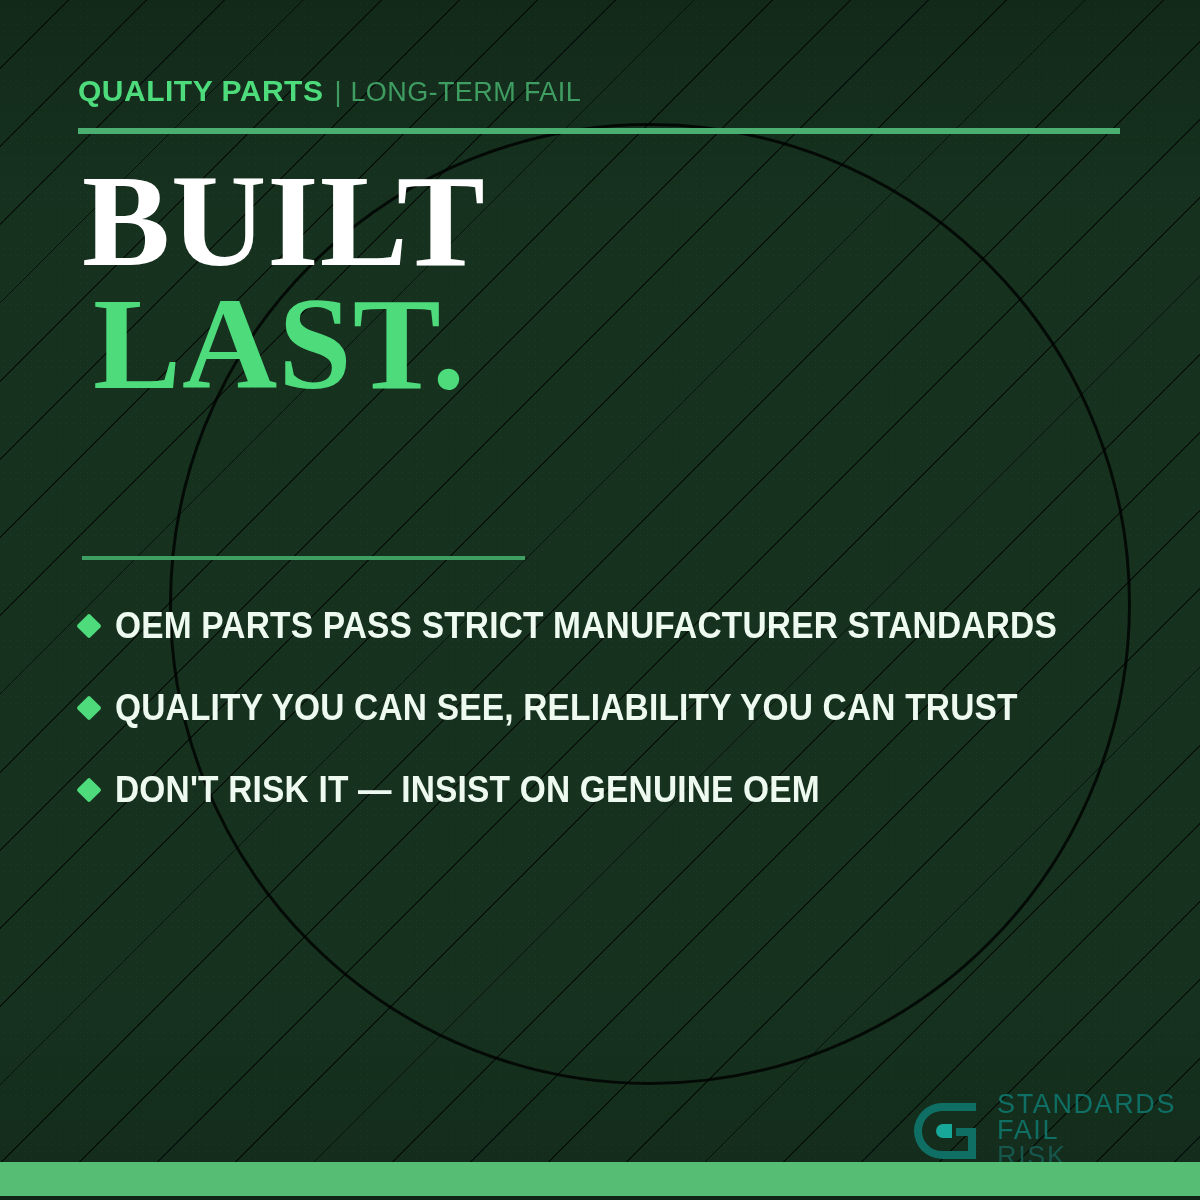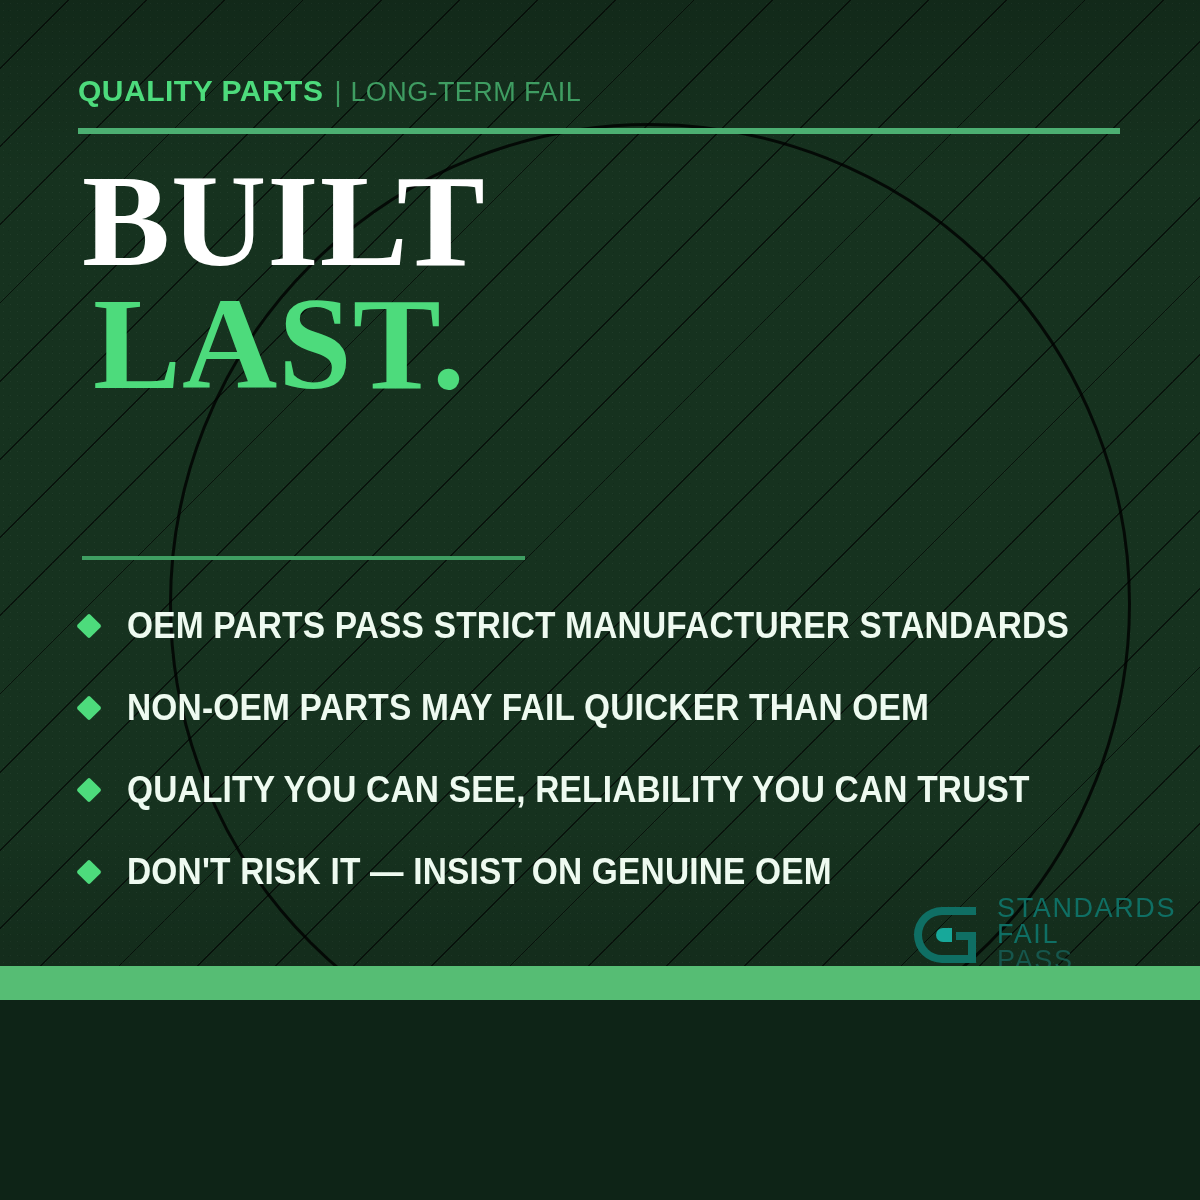--- a/index.html
+++ b/index.html
@@ -8,21 +8,21 @@
   html, body {
     width:1200px; height:1200px;
     background:#0e2417;
     font-family:"Liberation Sans", sans-serif;
     overflow:hidden;
   }
 
   
   .poster {
     position:relative;
-    width:1200px; height:1000px;
+    width:1200px; height:1196px;
     background:#16321f;
     overflow:hidden;
   }
 
   
   .bg-diagonals {
     position:absolute; inset:-200px;
     background-image:repeating-linear-gradient(
         135deg,
         rgba(0,0,0,0)   0px,
@@ -108,21 +108,21 @@
   }
 
   
   .bullets {
     position:absolute; left:80px; top:585px;
     width:1070px;
   }
   .bullet {
     display:flex; align-items:center;
     height:82px;
-    gap:29px;
+    gap:17px;
   }
   .bullet-diamond {
     flex:0 0 auto;
     width:18px; height:18px;
     background:#4ddb7c;
     transform:rotate(45deg);
     border-radius:2px;
   }
   .bullet-text {
     font-size:36px;
@@ -182,24 +182,20 @@
     <h1 class="headline">
       <span class="ln line-1">BUILT</span>
       <span class="ln line-3">LAST.</span>
     </h1>
     <div class="headline-rule"></div>
 
     <ul class="bullets">
       <li class="bullet">
         <span class="bullet-diamond"></span>
         <span class="bullet-text">OEM PARTS PASS STRICT MANUFACTURER STANDARDS</span>
-      </li>
-      <li class="bullet">
-        <span class="bullet-diamond"></span>
-        <span class="bullet-text">NON-OEM PARTS MAY FAIL QUICKER THAN OEM</span>
       </li>
       <li class="bullet">
         <span class="bullet-diamond"></span>
         <span class="bullet-text">QUALITY YOU CAN SEE, RELIABILITY YOU CAN TRUST</span>
       </li>
       <li class="bullet">
         <span class="bullet-diamond"></span>
         <span class="bullet-text">DON'T RISK IT — INSIST ON GENUINE OEM</span>
       </li>
     </ul>
@@ -207,19 +203,19 @@
   </div>
 
   <div class="logo">
     <svg class="logo-mark" viewBox="0 0 72 72">
       <path d="M64 8 H30 A26 26 0 0 0 30 64 H64 V33 H44 V41 H56 V56 H30 A18 18 0 0 1 30 16 H64 Z" fill="#0f6f64"></path>
       <path d="M31 29 h9 v14 h-9 a7 7 0 0 1 0 -14 z" fill="#17a89a"></path>
     </svg>
     <div class="logo-words">
       <span class="logo-word-1">STANDARDS</span>
       <span class="logo-word-2">FAIL</span>
-      <span class="logo-word-3">PASS</span>
+      <span class="logo-word-3">RISK</span>
     </div>
   </div>
 
   <div class="bottom-bar"></div>
 
 </div>
 
 </body></html>

